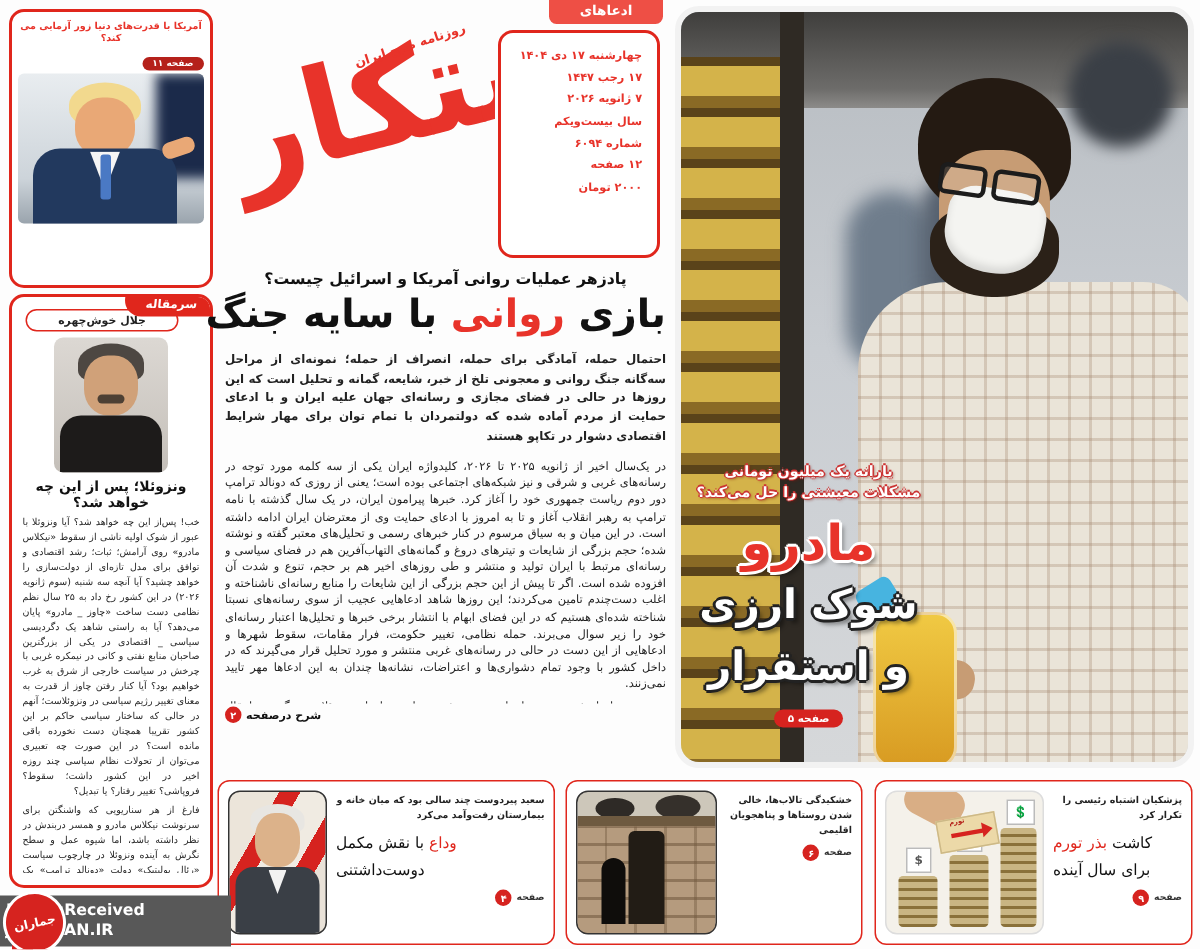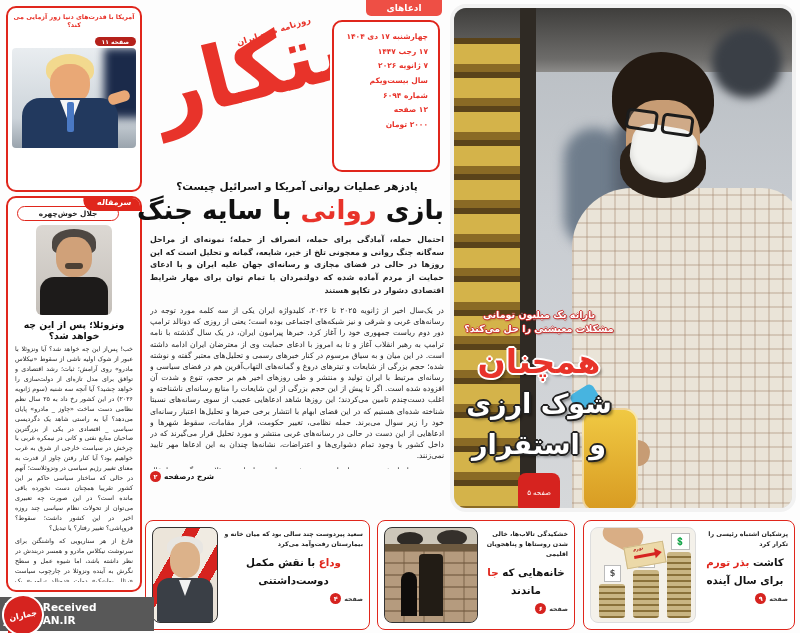--- a/index.html
+++ b/index.html
@@ -99,32 +99,32 @@
   .hand1{position:absolute;left:150px;top:430px;width:46px;height:26px;background:#c79c74;border-radius:12px;transform:rotate(12deg);}
 
   
   #ph-overlay{position:absolute;left:10px;top:300px;width:150px;text-align:center;}
   .ov-kicker{color:#fff;font-size:9.5px;font-weight:bold;line-height:1.45;
     text-shadow:-1px 0 #c33,1px 0 #c33,0 -1px #c33,0 1px #c33,1px 1px 2px rgba(120,20,10,.8);}
   .ov-red{color:#e8332a;font-size:33px;font-weight:bold;line-height:1.35;margin-top:4px;
     text-shadow:-2px 0 #fff,2px 0 #fff,0 -2px #fff,0 2px #fff,-1px -1px #fff,1px 1px #fff,-1px 1px #fff,1px -1px #fff,3px 3px 3px rgba(0,0,0,.35);}
   .ov-white{color:#fff;font-size:27px;font-weight:bold;line-height:1.5;
     text-shadow:-2px 0 #222,2px 0 #222,0 -2px #222,0 2px #222,-1px -1px #222,1px 1px #222,-1px 1px #222,1px -1px #222,3px 3px 3px rgba(0,0,0,.4);}
-  .ov-badge{display:inline-block;background:#d6231f;color:#fff;font-size:7px;font-weight:normal;
-    padding:16px 9px;border-radius:8px;margin-top:8px;}
+  .ov-badge{display:inline-block;background:#d6231f;color:#fff;font-size:7px;font-weight:bold;
+    padding:2px 9px;border-radius:8px;margin-top:8px;}
 
   
   .bbox{position:absolute;top:520px;height:110px;border:1.5px solid #e0261c;border-radius:8px;background:#fff;
     box-sizing:border-box;display:flex;direction:rtl;overflow:hidden;padding:6px;gap:6px;}
   #bbox-1{left:145px;width:225px;}
   #bbox-2{left:377px;width:198px;}
   #bbox-3{left:583px;width:212px;}
   .bbox-text{flex:1;padding-top:2px;}
   .b-kicker{font-size:6.3px;font-weight:bold;color:#222;line-height:1.6;text-align:right;}
-  .b-title{font-size:10.3px;font-weight:bold;color:#111;line-height:1.75;text-align:center;margin-top:4px;}
+  .b-title{font-size:10.3px;font-weight:normal;color:#111;line-height:1.75;text-align:left;margin-top:4px;}
   .b-title .red{color:#e0261c;}
   .b-page{display:flex;direction:rtl;align-items:center;gap:3px;font-size:6.2px;font-weight:bold;color:#333;margin-top:4px;}
   .bbox-photo{position:relative;border-radius:8px;overflow:hidden;flex:none;align-self:center;border:1px solid #333;}
   
   #p1-photo{width:64px;height:94px;background:linear-gradient(120deg,#ece5da 0 28%,#d6231f 28% 40%,#f0ebe2 40% 62%,#d6231f 62% 74%,#e9e2d8 74%);}
   .p1-hair{position:absolute;left:14px;top:8px;width:36px;height:20px;background:#e8e6e2;border-radius:50% 50% 30% 30%;}
   .p1-face{position:absolute;left:17px;top:14px;width:30px;height:36px;background:#dcb28a;border-radius:44%;}
   .p1-suit{position:absolute;left:4px;top:50px;width:56px;height:44px;background:#3a3f46;border-radius:12px 12px 0 0;}
   .p1-shirt{position:absolute;left:26px;top:52px;width:12px;height:16px;background:#f2f2f2;clip-path:polygon(0 0,100% 0,50% 100%);}
   
@@ -248,21 +248,21 @@
       <div class="m-lens"></div>
     </div>
     <div class="hand1"></div>
     <div class="bottle">
       <div class="bottle-body"></div>
       <div class="bottle-cap"></div>
     </div>
     <div class="rtl" id="ph-overlay">
       <div class="ov-kicker">یارانه یک میلیون تومانی</div>
       <div class="ov-kicker">مشکلات معیشتی را حل می‌کند؟</div>
-      <div class="ov-red">همچنان</div>
+      <div class="ov-red">مادرو</div>
       <div class="ov-white">شوک ارزی</div>
       <div class="ov-white">و استقرار</div>
       <span class="ov-badge">صفحه ۵</span>
     </div>
   </div>
 
   <div class="bbox" id="bbox-1">
     <div class="bbox-text">
       <div class="b-kicker">سعید پیردوست چند سالی بود که میان خانه و بیمارستان رفت‌وآمد می‌کرد</div>
       <div class="b-title"><span class="red">وداع</span><span> با نقش مکمل دوست‌داشتنی</span></div>
@@ -275,21 +275,20 @@
       <div class="p1-hair"></div>
       <div class="p1-face"></div>
       <div class="p1-suit"></div>
       <div class="p1-shirt"></div>
     </div>
   </div>
 
   <div class="bbox" id="bbox-2">
     <div class="bbox-text">
       <div class="b-kicker">خشکیدگی تالاب‌ها، خالی شدن روستاها و پناهجویان اقلیمی</div>
-      <div class="b-title"><span>خانه‌هایی که </span><span class="red">جا</span><span> ماندند</span></div>
       <div class="b-page">
         <span>صفحه</span>
         <span class="pg-dot">۶</span>
       </div>
     </div>
     <div class="bbox-photo" id="p2-photo">
       <div class="p2-tire1"></div>
       <div class="p2-tire2"></div>
       <div class="p2-roof"></div>
       <div class="p2-bricks"></div>

